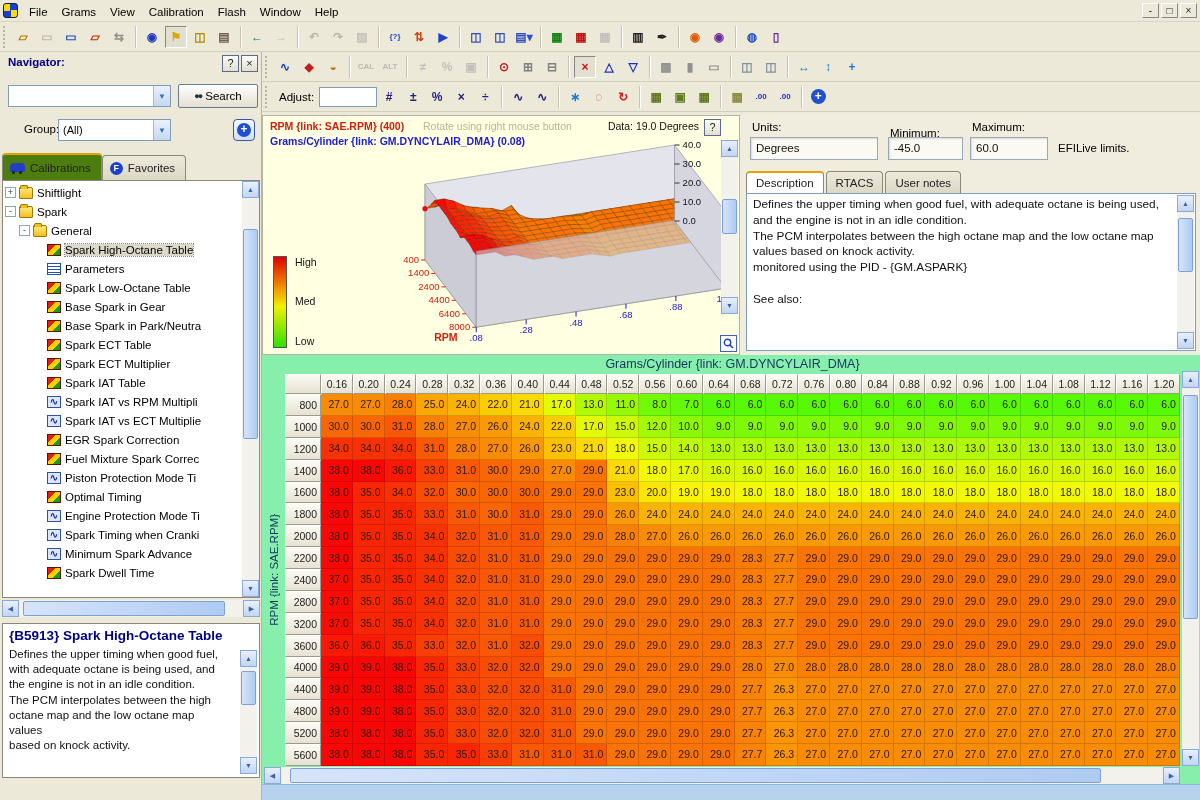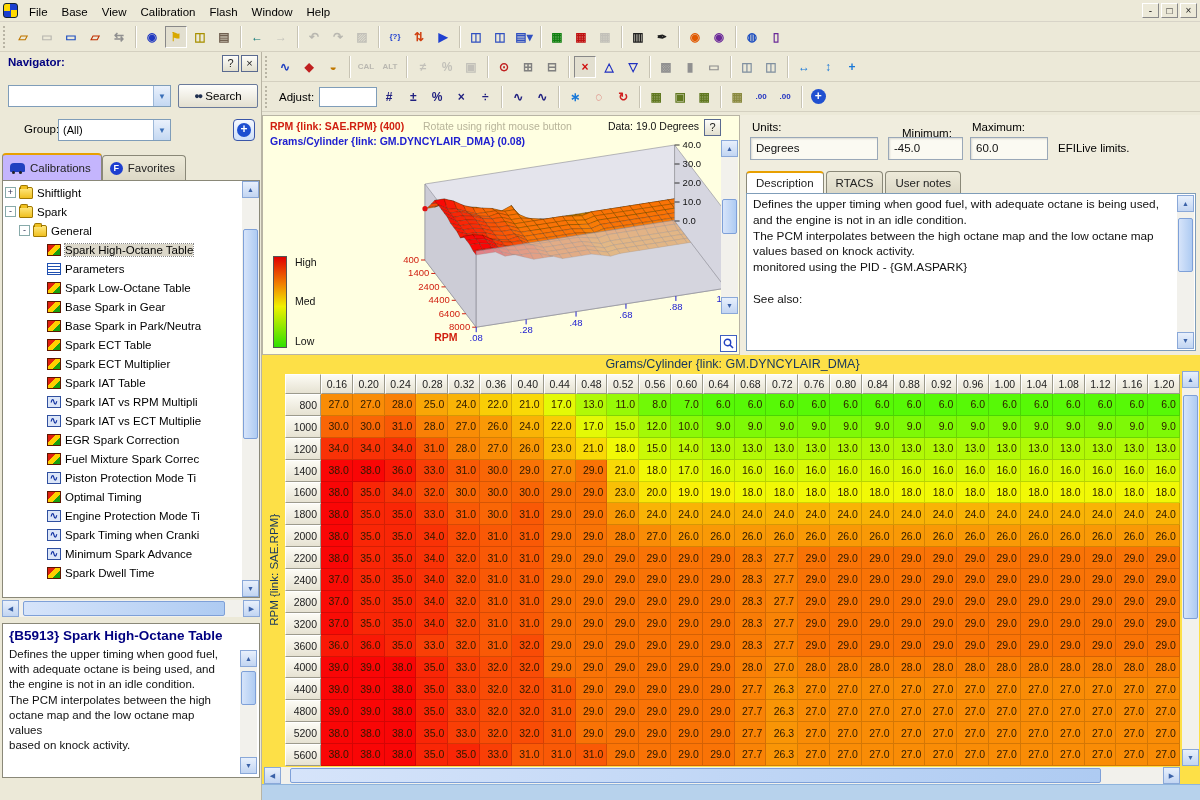--- a/index.html
+++ b/index.html
@@ -31,21 +31,21 @@
   .smallbtn { position:absolute; width:17px; height:17px; border:1px solid #5a6a90; background:linear-gradient(#fdfdfa,#e2dfce); font-size:11px; line-height:15px; text-align:center; color:#222; }
   .combo { position:absolute; height:22px; background:#fff; border:1px solid #7F9DB9; display:flex; align-items:center; font-size:11px; padding-left:4px; color:#000; }
   .combo .dd { margin-left:auto; width:17px; height:100%; background:linear-gradient(#EAF1FC,#C4D8F2); border-left:1px solid #9db8d8; color:#3b6fb8; font-size:8px; display:flex; align-items:center; justify-content:center; }
   .pushbtn { position:absolute; height:24px; border:1px solid #6a7a9a; border-radius:2px; background:linear-gradient(#fefefc,#e4e0d0); font-size:11.5px; display:flex; align-items:center; justify-content:center; gap:4px; color:#000; }
   .binoc { display:inline-block; font-size:9px; letter-spacing:-2px; color:#203050; font-weight:bold; }
   #group-label { position:absolute; left:24px; top:71px; font-size:11.5px; }
   .plusbtn { position:absolute; width:22px; height:22px; border:1px solid #3a56a8; border-radius:4px; background:linear-gradient(#f4f8ff,#cfe0f8); display:flex; align-items:center; justify-content:center; }
   .plusbtn span { width:14px; height:14px; border-radius:50%; background:#1d4fd0; color:#fff; font-size:12px; line-height:13px; text-align:center; font-weight:bold; }
   .navtabs { position:absolute; left:2px; top:103px; display:flex; }
   .navtab { height:25px; padding:0 10px 0 7px; font-size:11.5px; display:flex; align-items:center; gap:5px; border:1px solid #8a8878; border-bottom:none; border-radius:4px 4px 0 0; background:linear-gradient(#EDEAD9,#DCD8C6); color:#222; }
-  .navtab.active { background:#c4b5fd; border-top:2px solid #E8A000; height:27px; margin-top:-2px; z-index:2; }
+  .navtab.active { background:#4d7c0f; border-top:2px solid #E8A000; height:27px; margin-top:-2px; z-index:2; }
   .caricon { width:15px; height:9px; background:#2040c0; border-radius:4px 4px 1px 1px; position:relative; }
   .caricon::after { content:""; position:absolute; left:2px; bottom:-2px; width:3px; height:3px; background:#222; border-radius:50%; box-shadow:7px 0 0 #222; }
   .favicon { width:13px; height:13px; border-radius:50%; background:#1d3fd0; color:#fff; font-size:9px; font-weight:bold; line-height:13px; text-align:center; }
   #tree { position:absolute; left:2px; top:128px; width:258px; height:418px; background:#fff; border:1px solid #8a8878; overflow:hidden; padding:2px 0 0 2px; }
   .treeitem { display:flex; align-items:center; height:19px; font-size:11.5px; white-space:nowrap; color:#000; }
   .expander { width:11px; height:11px; border:1px solid #8aa; background:#fff; font-size:9px; line-height:9px; text-align:center; color:#335; margin-right:3px; flex:none; }
   .spc { width:14px; flex:none; }
   .ic { width:14px; height:12px; margin-right:4px; flex:none; }
   .ic-folder { background:linear-gradient(#ffe880,#f0c020); border:1px solid #a07800; border-radius:1px 2px 1px 1px; position:relative; }
   .ic-folder::before { content:""; position:absolute; left:0; top:-3px; width:6px; height:3px; background:#f0c020; border:1px solid #a07800; border-bottom:none; border-radius:2px 2px 0 0; }
@@ -82,21 +82,21 @@
   #infopane { position:absolute; left:740px; top:115px; width:460px; height:240px; background:#F0EDDE; }
   .inflabel { position:absolute; font-size:11.5px; color:#000; }
   .infbox { position:absolute; height:23px; background:#FBFAF2; border:1px solid #9aa8b8; box-shadow:inset 1px 1px 2px #00000022; font-size:11.5px; padding:4px 5px; color:#111; }
   #desc-tabs { position:absolute; left:6px; top:56px; display:flex; }
   .dtab { height:22px; padding:0 9px; font-size:11.5px; display:flex; align-items:center; border:1px solid #8a8878; border-bottom:none; border-radius:4px 4px 0 0; background:linear-gradient(#EDEAD9,#DCD8C6); margin-right:2px; color:#222; }
   .dtab.active { background:#fff; border-top:2px solid #E8A000; z-index:2; }
   #desc-content { position:absolute; left:6px; top:78px; right:4px; bottom:4px; background:#fff; border:1px solid #7F9DB9; padding:3px 22px 3px 6px; }
   #desc-content .dline { font-size:11.8px; line-height:1.34; color:#111; min-height:15px; }
   #desc-vscroll { position:absolute; right:1px; top:1px; bottom:1px; }
   
-  #tablearea { position:absolute; left:262px; top:355px; width:938px; height:445px; background:#fde047; }
+  #tablearea { position:absolute; left:262px; top:355px; width:938px; height:445px; background:#86efac; }
   #table-title { position:absolute; left:23px; top:0; right:20px; height:19px; text-align:center; font-size:12.5px; color:#15355f; padding-top:2px; }
   #rpm-strip { position:absolute; left:0; top:19px; width:23px; bottom:34px; display:flex; align-items:center; justify-content:center; }
   #rpm-strip span { writing-mode:vertical-rl; transform:rotate(180deg); font-size:11.5px; color:#15355f; }
   #grid { position:absolute; left:23px; top:19px; right:20px; bottom:34px; display:flex; flex-direction:column; background:#fff; }
   .grow { display:flex; flex:1; min-height:0; }
   .grow.hdr { flex:0 0 20px; }
   .rowhdr, .colhdr, .cornercell { background:linear-gradient(#FCFBF4,#E6E2D2); border:1px solid; border-color:#fff #9c9a8c #9c9a8c #fff; color:#222; font-size:10.5px; display:flex; align-items:center; justify-content:center; }
   .rowhdr { flex:0 0 36px; justify-content:flex-end; padding-right:3px; }
   .cornercell { flex:0 0 36px; }
   .colhdr { flex:1; }
@@ -105,21 +105,21 @@
   #table-hscroll { position:absolute; left:2px; right:20px; bottom:16px; }
   #table-bottomstrip { position:absolute; left:0; right:0; bottom:0; height:16px; background:#B7D2EC; border-top:1px solid #8fb4dc; }
   .flexcol { display:flex; flex-direction:column; }
   .flexrow { display:flex; flex-direction:row; }
 </style>
 </head>
 <body>
 
 <div id="menubar">
   <div class="applogo"></div>
-  <div id="menus"><span class="menuitem">File</span><span class="menuitem">Base</span><span class="menuitem">View</span><span class="menuitem">Calibration</span><span class="menuitem">Flash</span><span class="menuitem">Window</span><span class="menuitem">Help</span></div>
+  <div id="menus"><span class="menuitem">File</span><span class="menuitem">Grams</span><span class="menuitem">View</span><span class="menuitem">Calibration</span><span class="menuitem">Flash</span><span class="menuitem">Window</span><span class="menuitem">Help</span></div>
   <div id="winbtns">
     <div class="winbtn">-</div>
     <div class="winbtn">□</div>
     <div class="winbtn">×</div>
   </div>
 </div>
 
 <div id="toolbar1" class="toolbar">
     <div class="tgrip"></div>
     <div class="tbtn" style="color: rgb(192, 120, 0);">▱</div>
@@ -924,21 +924,21 @@
   <div id="plot-zoombtn">
     <svg width="11" height="11" viewBox="0 0 11 11">
         <circle cx="4.5" cy="4.5" r="3.2" fill="none" stroke="#2040c0" stroke-width="1.4"></circle>
         <line x1="7" y1="7" x2="10" y2="10" stroke="#2040c0" stroke-width="1.6"></line>
       </svg>
   </div>
 </div>
 
 <div id="infopane">
   <span class="inflabel" style="left:12px;top:6px;">Units:</span>
-  <span class="inflabel" style="left:150px;top:12px;margin-left:12px;">Minimum:</span>
+  <span class="inflabel" style="left:150px;top:12px;">Minimum:</span>
   <span class="inflabel" style="left:232px;top:6px;">Maximum:</span>
   <div class="infbox" style="left:10px;top:22px;width:128px;">Degrees</div>
   <div class="infbox" style="left:148px;top:22px;width:75px;">-45.0</div>
   <div class="infbox" style="left:230px;top:22px;width:78px;">60.0</div>
   <span class="inflabel" style="left:318px;top:27px;">EFILive limits.</span>
 
   <div id="desc-tabs">
       <div class="dtab active">Description</div>
       <div class="dtab">RTACS</div>
       <div class="dtab">User notes</div>

